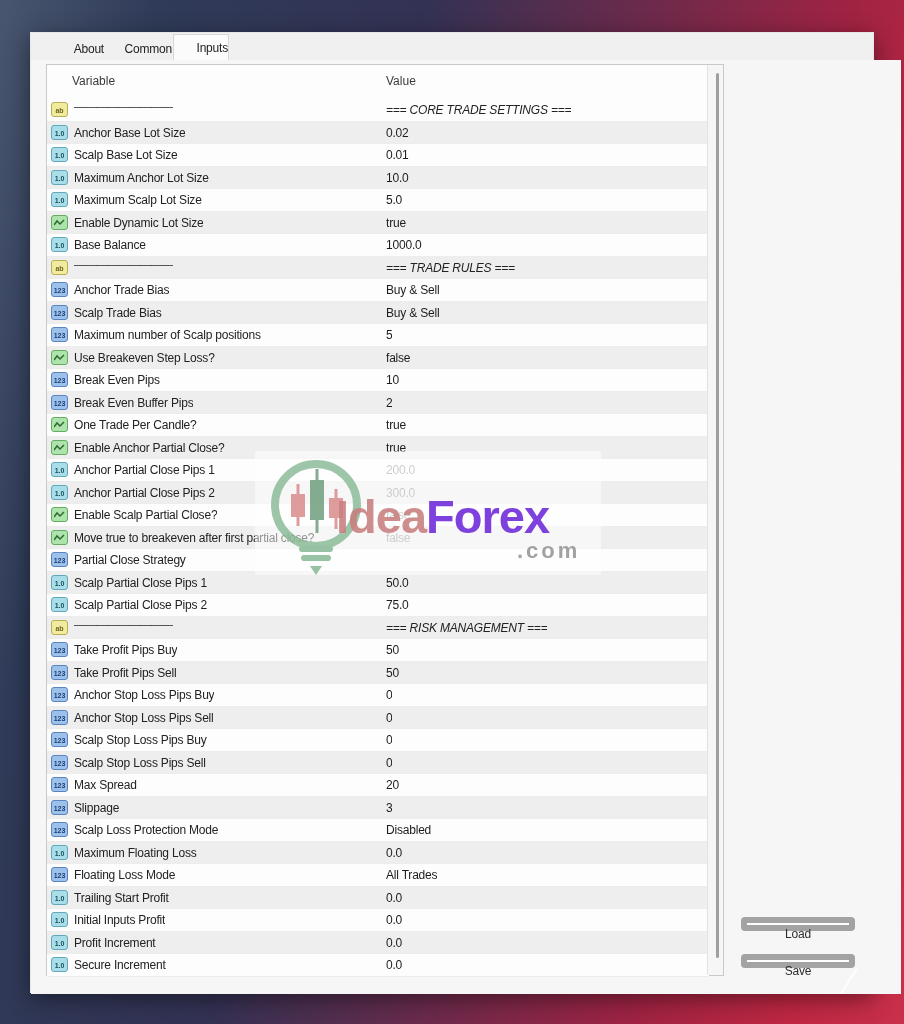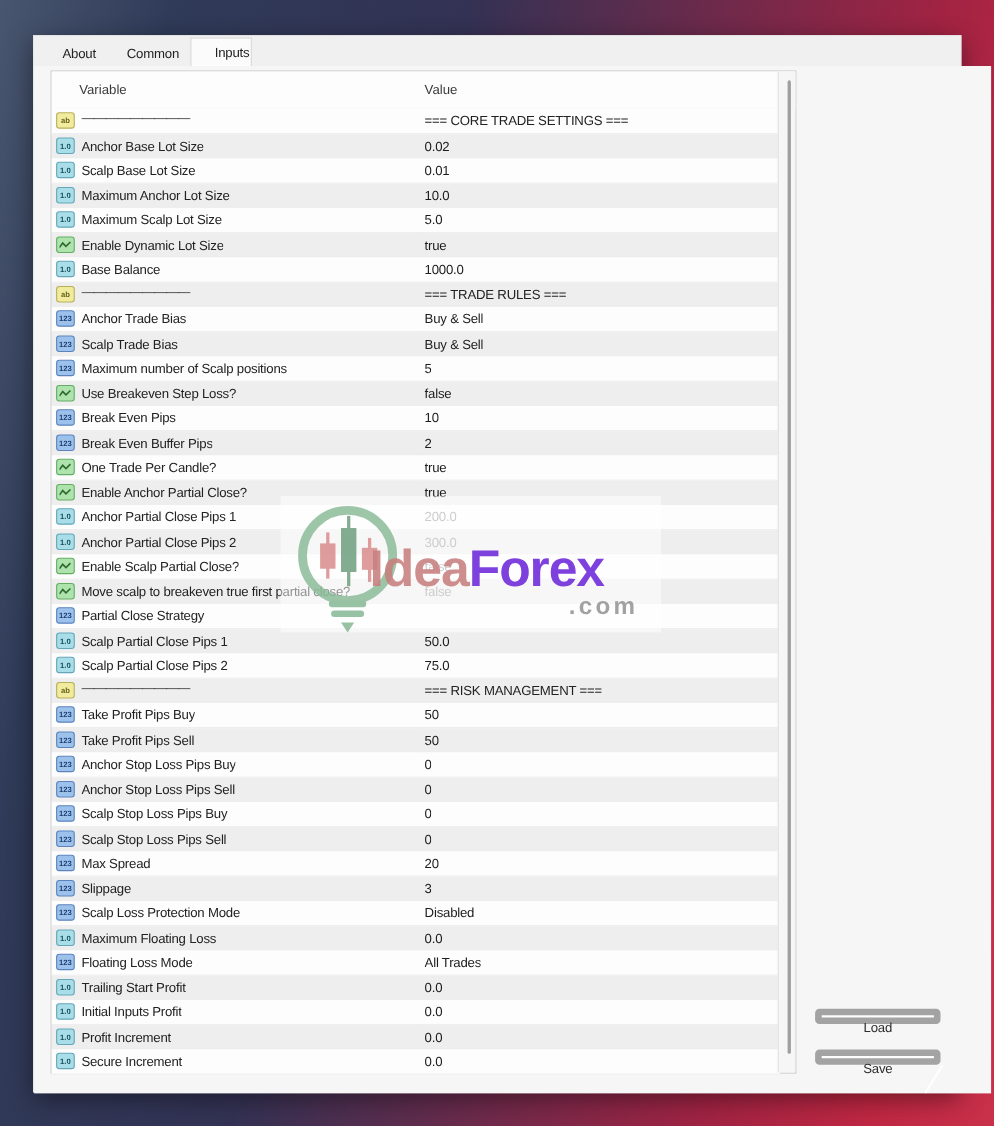--- a/index.html
+++ b/index.html
@@ -9,21 +9,21 @@
     background:linear-gradient(102deg,#49566f 0%,#2f3b58 14%,#333254 38%,#6d2a4b 58%,#a02343 76%,#c02742 90%,#c9304a 100%);
   }
   .dialog{
     position:absolute;left:30px;top:32px;width:844px;height:961px;
     background:#f3f3f3;border:1px solid #e6e6e6;box-sizing:border-box;
     box-shadow:0 6px 22px rgba(0,0,0,.45);
   }
   
   .tabstrip{position:absolute;left:0;top:0;width:100%;height:27px;border-bottom:1px solid #dcdcdc;background:#f0f0f0;}
   .tab{
-    position:absolute;top:3px;height:24px;line-height:24px;text-align:center;
+    position:absolute;top:3px;height:24px;line-height:24px;text-align:right;
     font-size:12px;color:#222;letter-spacing:-0.2px;cursor:default;
     border:1px solid transparent;box-sizing:border-box;
   }
   .tab.active{
     background:#fbfbfb;border:1px solid #d8d8d8;border-bottom:1px solid #fbfbfb;
     top:1px;height:27px;line-height:26px;padding-left:20px;
   }
   .tab-about{left:8px;width:66px;}
   .tab-common{left:74px;width:68px;}
   .tab-inputs{left:142px;width:56px;}
@@ -52,21 +52,21 @@
   .ticon svg{display:block;margin:3px auto 0;}
   .rlabel{
     position:absolute;left:27px;top:4px;font-size:12px;color:#222;
     letter-spacing:-0.2px;white-space:nowrap;max-width:300px;overflow:hidden;
   }
   .rlabel.dash{color:#444;top:1px;letter-spacing:-1px;}
   .rvalue{
     position:absolute;left:339px;top:4px;font-size:12px;color:#1c1c1c;
     letter-spacing:-0.2px;white-space:nowrap;max-width:315px;overflow:hidden;
   }
-  .rvalue.sep{font-weight:normal;color:#222;}
+  .rvalue.sep{font-weight:normal;color:#222;font-style:italic;}
   .rvalue.muted{color:#9a9a9a;}
   
   .vscroll{position:absolute;right:0;top:0;width:15px;height:910px;background:#f6f6f6;border-left:1px solid #e2e2e2;}
   .vthumb{position:absolute;right:4px;top:8px;width:3px;height:885px;background:#9f9f9f;border-radius:2px;}
   
   .btn{
     position:absolute;width:114px;height:14px;background:#fdfdfd;border:6px solid #a3a3a3;
     border-radius:4px;font-size:12px;color:#2e2e2e;text-align:center;line-height:22px;
     box-sizing:border-box;letter-spacing:-0.2px;
   }
@@ -217,21 +217,21 @@
             </span>
             <span class="rlabel">Enable Scalp Partial Close?</span>
             <span class="rvalue muted">false</span>
           </div>
           <div class="row">
             <span class="ticon bool">
               <svg width="11" height="8" viewBox="0 0 11 8">
                 <polyline points="0,6 3,2 6,5 10,1" fill="none" stroke="#2e6b2e" stroke-width="1.5"></polyline>
               </svg>
             </span>
-            <span class="rlabel">Move scalp to breakeven true first partial close?</span>
+            <span class="rlabel">Move true to breakeven after first partial close?</span>
             <span class="rvalue muted">false</span>
           </div>
           <div class="row">
             <span class="ticon int">123</span>
             <span class="rlabel">Partial Close Strategy</span>
           </div>
           <div class="row">
             <span class="ticon dbl">1.0</span>
             <span class="rlabel">Scalp Partial Close Pips 1</span>
             <span class="rvalue">50.0</span>

